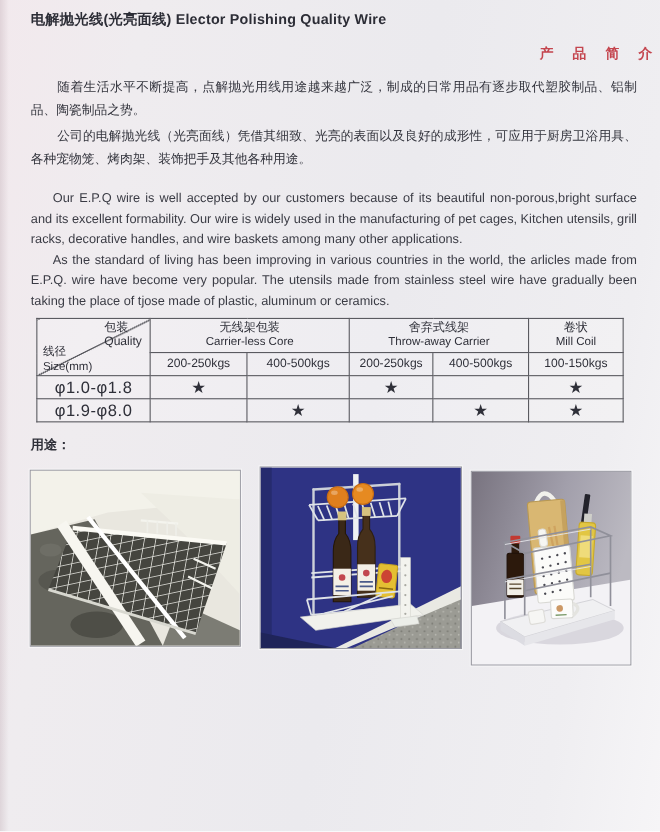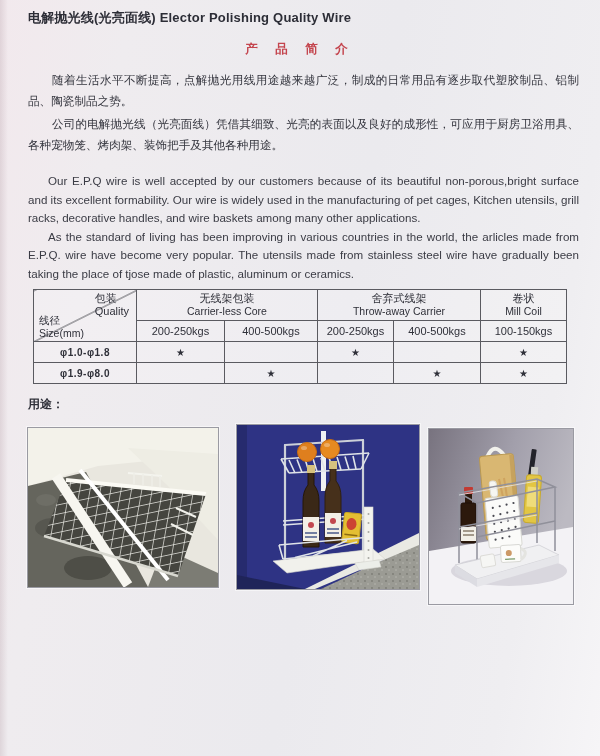--- a/index.html
+++ b/index.html
@@ -4,36 +4,36 @@
 <style>
   html,body{margin:0;padding:0;}
   .page{
     position:relative;width:600px;height:756px;overflow:hidden;
     background:linear-gradient(100deg,#f2e9ed 0%,#efecef 18%,#ebeaee 55%,#efeef1 85%,#f6f5f7 100%);
     font-family:"Liberation Sans","DejaVu Sans",sans-serif;color:#32333c;
   }
   .page::before{content:"";position:absolute;left:0;top:0;bottom:0;width:8px;
     background:linear-gradient(90deg,rgba(190,170,178,.35),rgba(190,170,178,0));pointer-events:none;}
   .title{position:absolute;left:28px;top:9px;font-size:13px;font-weight:bold;color:#2c2d36;letter-spacing:.2px;}
-  .red-heading{position:absolute;left:0;width:100%;text-align:center;color:#c4454e;}
+  .red-heading{position:absolute;left:0;width:100%;text-align:right;color:#c4454e;}
   .h-cn{top:41px;font-size:12.5px;font-weight:bold;letter-spacing:7px;}
   .h-en{top:155px;font-size:11.5px;letter-spacing:1.5px;font-weight:normal;color:#c84750;}
   .para-block{position:absolute;left:28px;width:551px;}
   .cn-p{margin:0;font-size:11.6px;line-height:21px;text-indent:24px;text-align:justify;color:#33343d;}
   .cn1{top:69px;}
   .cn2{top:113px;}
   .en-block{top:172px;}
   .en-p{margin:0;font-size:11.6px;line-height:18.6px;text-indent:20px;text-align:justify;color:#3a3b44;}
   
   table.spec{position:absolute;left:33px;top:289px;width:533px;border-collapse:collapse;table-layout:fixed;
     background:rgba(255,255,255,.18);}
   table.spec td{border:1px solid #5a5a60;text-align:center;vertical-align:middle;padding:0;color:#2f3039;}
   tr.r-group td{height:30px;}
   tr.r-sub td{height:20px;font-size:11px;}
-  tr.r-data td{height:20px;font-size:10px;font-weight:bold;}
+  tr.r-data td{height:20px;font-size:15px;}
   .g-zh{font-size:11px;line-height:13px;}
   .g-en{font-size:10.5px;line-height:13px;}
   td.corner{position:relative;
     background-image:linear-gradient(to bottom right,transparent calc(50% - .6px),#5a5a60 calc(50% - .6px),#5a5a60 calc(50% + .6px),transparent calc(50% + .6px));}
   .c-tr{position:absolute;top:2px;right:7px;text-align:left;font-size:11px;line-height:12.5px;}
   .c-bl{position:absolute;bottom:2px;left:5px;text-align:left;font-size:10.5px;line-height:12.5px;}
   td.size-cell{font-size:11px;letter-spacing:.5px;}
   td.star-cell{font-size:10px;color:#14142a;}
   .apps-label{position:absolute;left:28px;top:396px;font-size:12px;font-weight:bold;color:#2f3039;}
   

